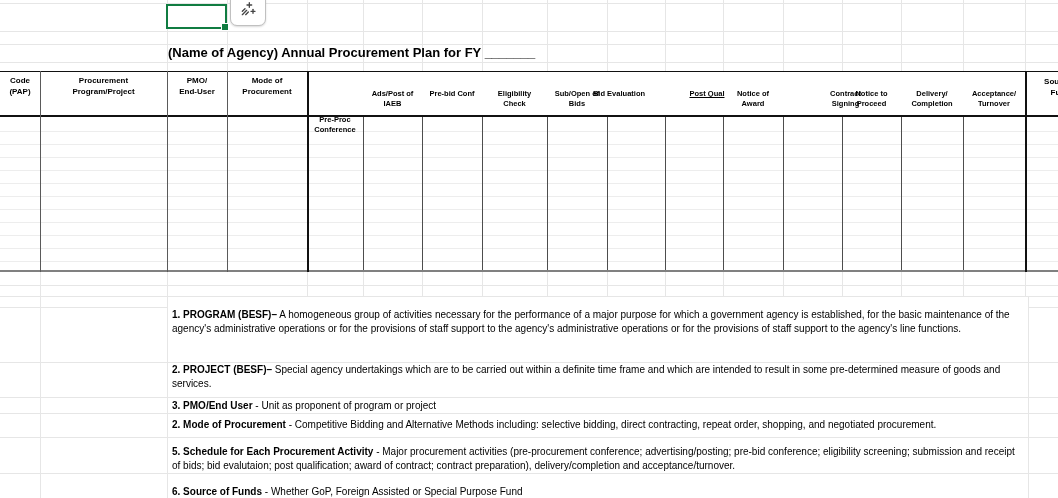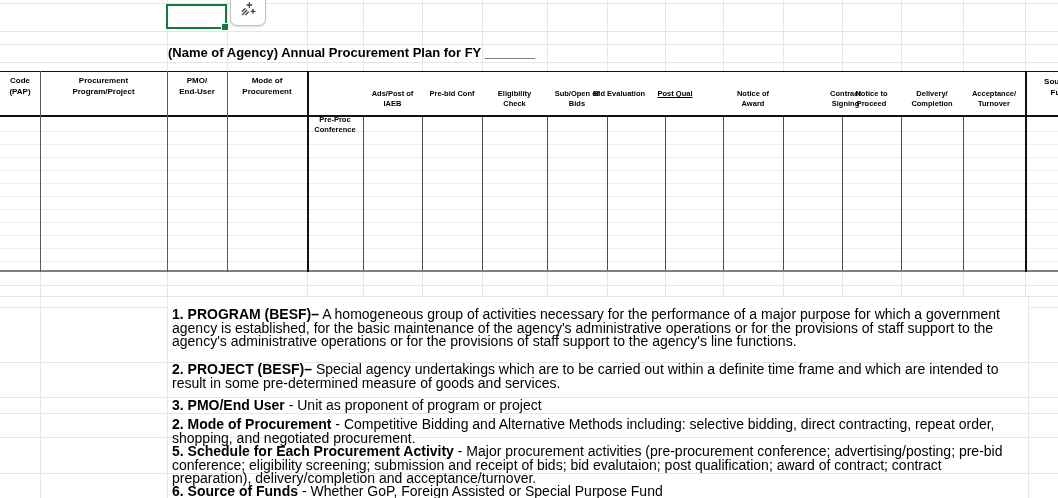--- a/index.html
+++ b/index.html
@@ -29,21 +29,21 @@
   #title{
     position:absolute; left:168px; top:45px; font-size:13px; font-weight:bold;
     white-space:nowrap;
   }
   #def-heading{
     position:absolute; left:172px; top:298px; width:858px; text-align:center;
     font-size:10px;
   }
   .def{
     position:absolute; left:172px; width:845px;
-    font-size:14px; line-height:13.5px;
+    font-size:10px; line-height:13.5px;
   }
   .def b{font-weight:bold;}
   #selected-cell{
     position:absolute; left:166px; top:4px; width:61px; height:25px;
     border:2px solid #107c41; background:transparent; box-sizing:border-box;
   }
   #fill-handle{
     position:absolute; right:-4px; bottom:-4px; width:6px; height:6px;
     background:#107c41; border:1px solid #fff;
   }
@@ -176,21 +176,21 @@
       <div class="scell" style="left: 307px; width: 56px; margin-top: 26px;">Pre-Proc
 Conference</div>
       <div class="scell" style="left: 363px; width: 59px;">Ads/Post of
 IAEB</div>
       <div class="scell" style="left: 422px; width: 60px;">Pre-bid Conf</div>
       <div class="scell" style="left: 482px; width: 65px;">Eligibility
 Check</div>
       <div class="scell" style="left: 547px; width: 60px;">Sub/Open of
 Bids</div>
       <div class="scell" style="left: 590px; width: 58px;">Bid Evaluation</div>
-      <div class="scell" style="left: 646px; width: 58px; text-decoration: underline;">Post Qual</div>
+      <div class="scell" style="left: 678px; width: 58px; text-decoration: underline;">Post Qual</div>
       <div class="scell" style="left: 723px; width: 60px;">Notice of
 Award</div>
       <div class="scell" style="left: 816px; width: 59px;">Contract
 Signing</div>
       <div class="scell" style="left: 842px; width: 59px;">Notice to
 Proceed</div>
       <div class="scell" style="left: 901px; width: 62px;">Delivery/
 Completion</div>
       <div class="scell" style="left: 963px; width: 62px;">Acceptance/
 Turnover</div>

